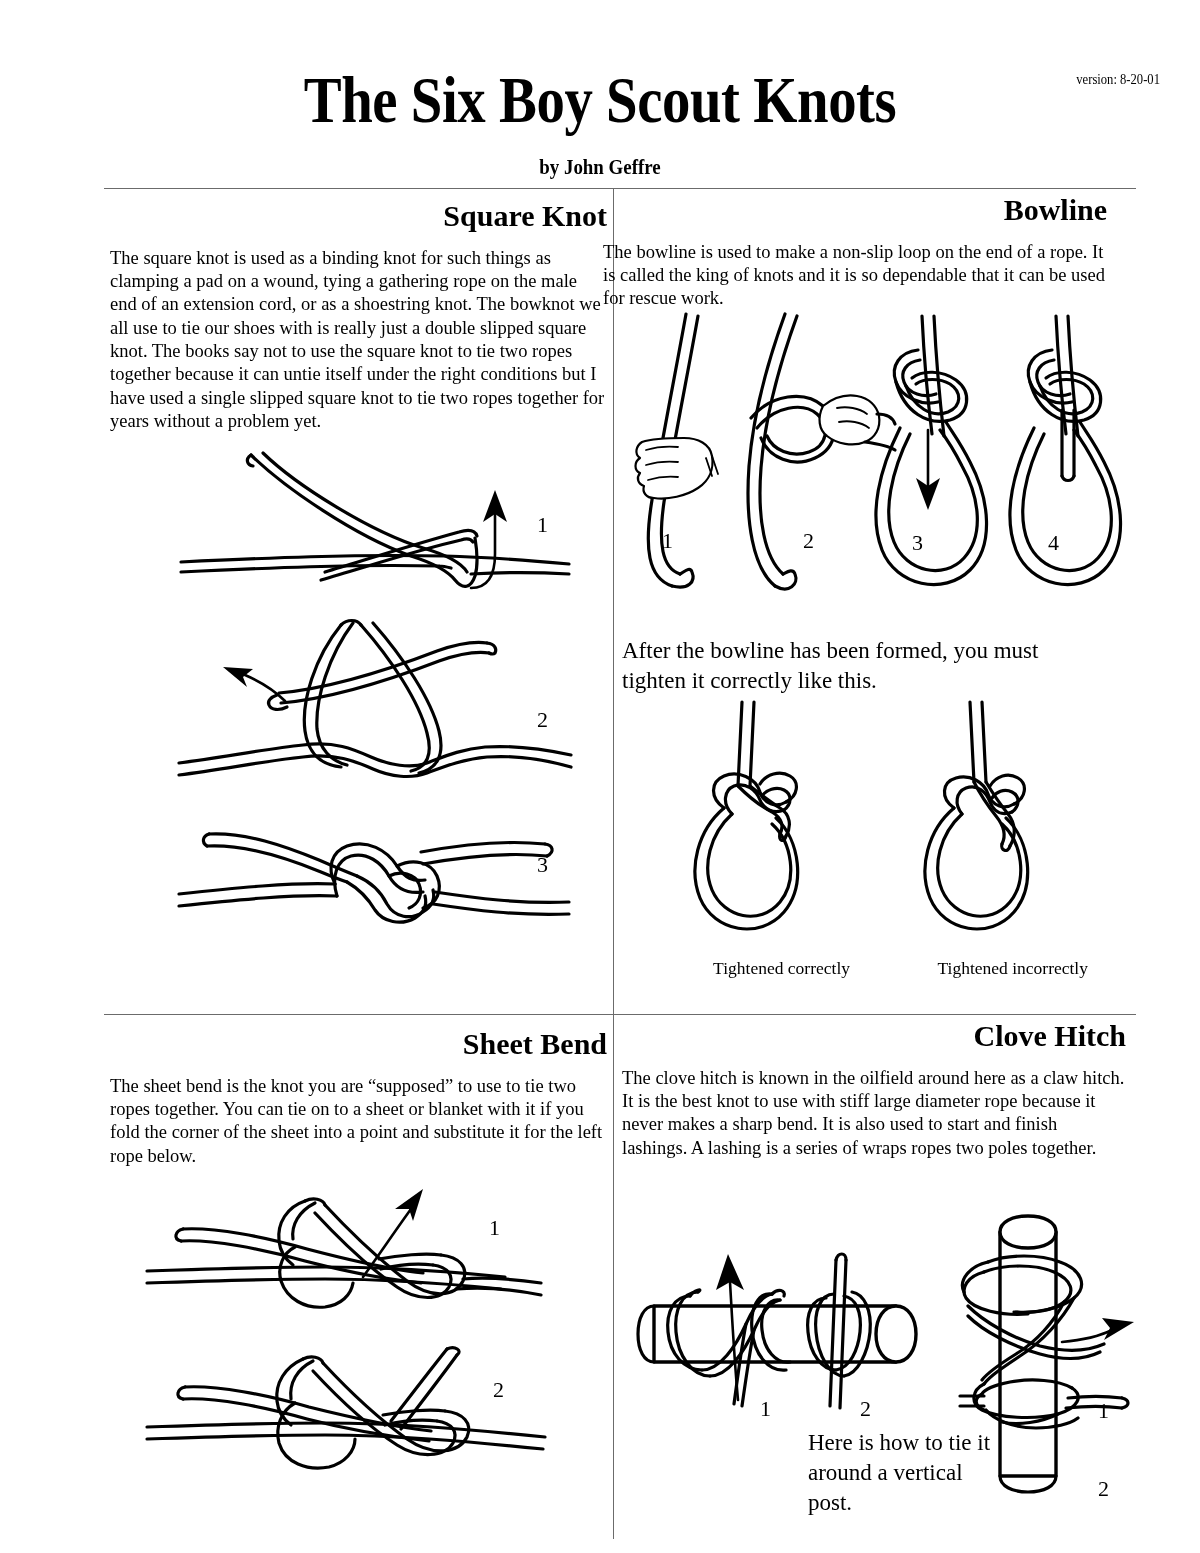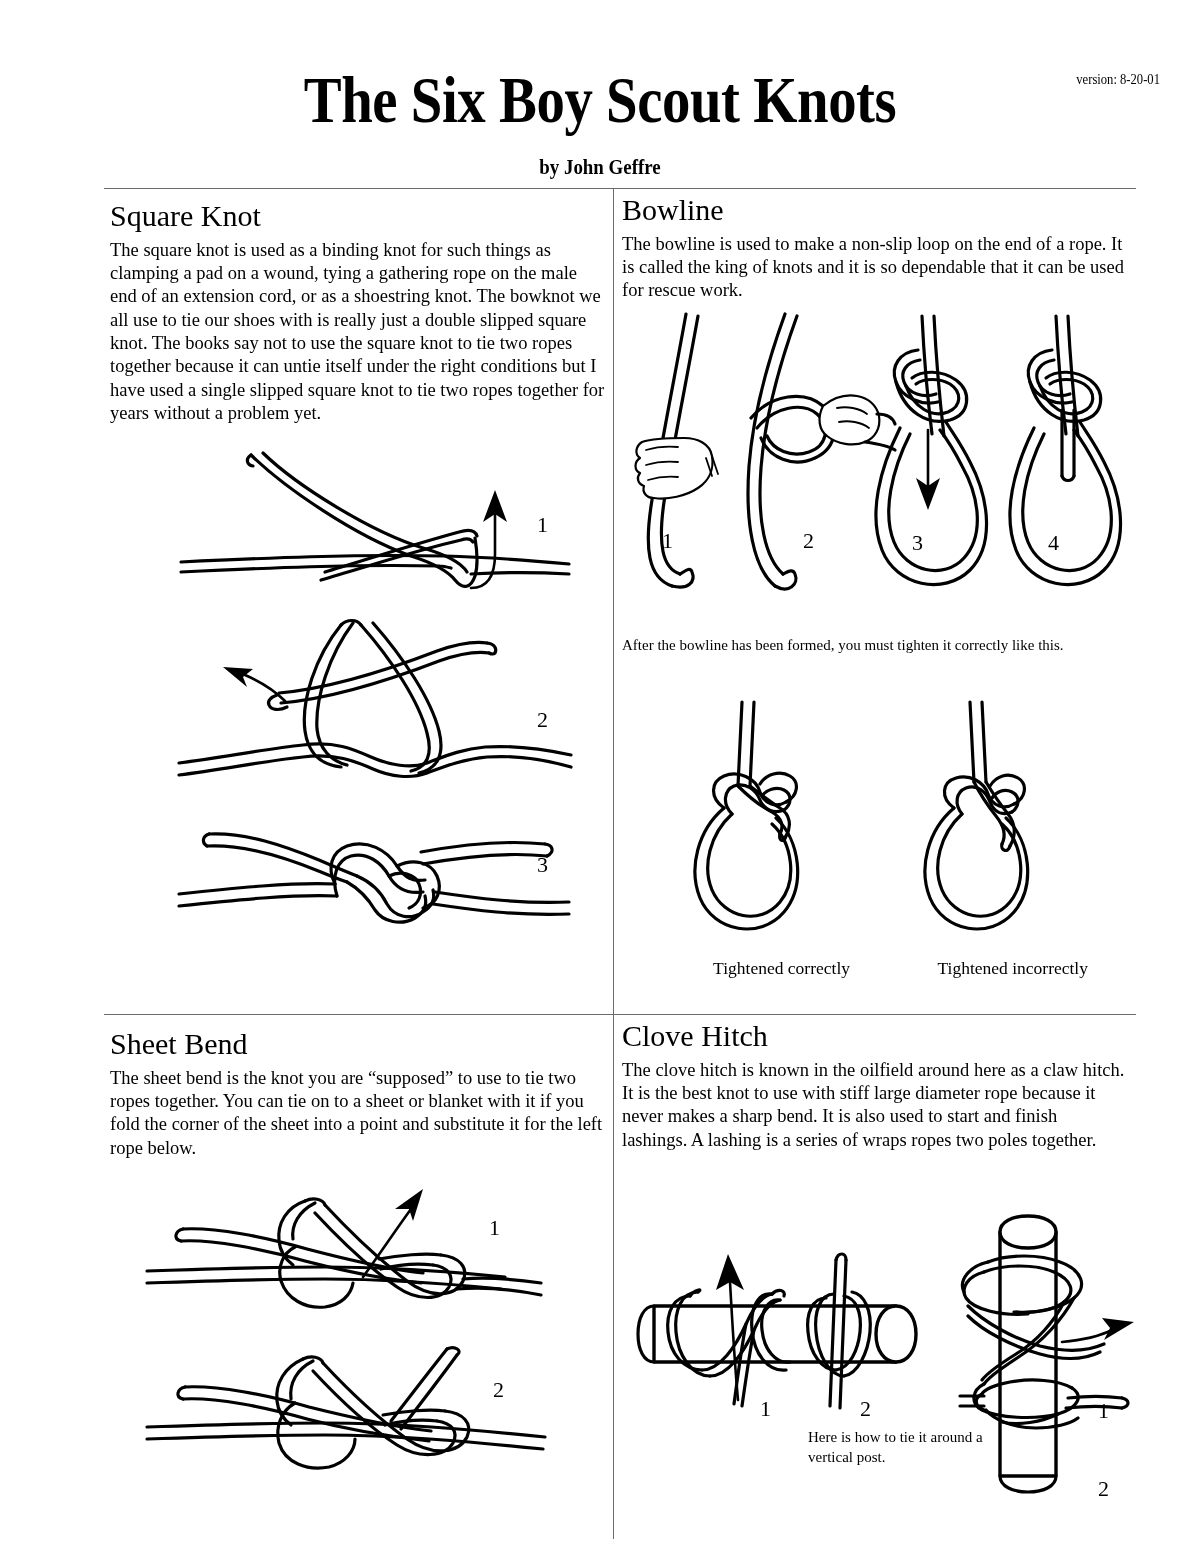--- a/index.html
+++ b/index.html
@@ -28,27 +28,27 @@
     transform:scaleX(0.9);transform-origin:50% 50%;
   }
 
   
   .hrule{position:absolute;background:#6b6b6b;height:1px;}
   .vrule{position:absolute;background:#6b6b6b;width:1px;}
 
   
   .panel{position:absolute;}
   .panel h2{
-    margin:0;text-align:left;font-size:30px;font-weight:normal;
+    margin:0;text-align:right;font-size:30px;font-weight:bold;
     letter-spacing:0px;line-height:1.05;
   }
   .panel p.body{
-    margin:7px 0 0 0;font-size:18.5px;line-height:1.265;text-align:left;
-  }
-  .caption{font-size:15px;line-height:1.3;}
+    margin:15px 0 0 0;font-size:18.5px;line-height:1.265;text-align:left;
+  }
+  .caption{font-size:23px;line-height:1.3;}
   .figcap{font-size:17.5px;text-align:right;}
   .stepnum{font-size:22px;}
 
   .fig{position:absolute;}
   svg{display:block;overflow:visible;}
   .ropeThin{fill:none;stroke:#000000;stroke-width:3.2;stroke-linecap:round;stroke-linejoin:round;}
   .post{fill:#ffffff;stroke:#000000;stroke-width:3.4;stroke-linejoin:round;}
   .arrowline{fill:none;stroke:#000000;stroke-width:2.6;stroke-linecap:round;}
   .arrowhead{fill:#000000;stroke:none;}
   .handln{fill:#ffffff;stroke:#000000;stroke-width:2.2;stroke-linejoin:round;stroke-linecap:round;}
@@ -138,21 +138,21 @@
       <path class="ropeThin" d="M160,64 C152,48 156,32 172,26 C192,19 212,30 222,46 C230,58 238,62 250,60"></path>
       <path class="ropeThin" d="M162,76 C156,56 162,40 176,36 C192,32 206,42 214,56 C222,70 234,74 248,72"></path>
       <path class="ropeThin" d="M182,56 C196,62 206,72 212,84 C220,98 236,100 248,92 C258,86 260,78 258,70"></path>
       <path class="ropeThin" d="M172,62 C186,70 194,80 200,90 C208,102 226,106 240,98 C250,92 252,84 250,76"></path>
       <path class="ropeThin" d="M222,46 C238,38 256,42 262,56 C268,70 262,84 248,88"></path>
       <path class="ropeThin" d="M214,56 C226,50 240,54 244,64 C248,74 244,84 234,88"></path>
       <text class="stepnum" x="362" y="52" font-size="22" font-family="Liberation Serif, serif">3</text>
     </svg>
   </div>
 
-  <div class="panel" style="left:622px;top:194px;width:504px;">
+  <div class="panel" style="left:603px;top:194px;width:504px;">
     <h2>Bowline</h2>
     <p class="body">The bowline is used to make a non-slip loop on the end of a rope. It is called the king of knots and it is so dependable that it can be used for rescue work.</p>
   </div>
 
   <div class="fig" style="left:628px;top:310px;">
     <svg width="120" height="290" viewBox="0 0 120 290">
       <path class="ropeThin" d="M58,4 C48,60 34,130 24,190 C16,238 20,268 44,276"></path>
       <path class="ropeThin" d="M70,6 C60,62 46,132 36,192 C30,234 34,258 52,264"></path>
       <path class="ropeThin" d="M44,276 C60,280 68,272 64,262 C62,256 56,262 52,264"></path>
 

